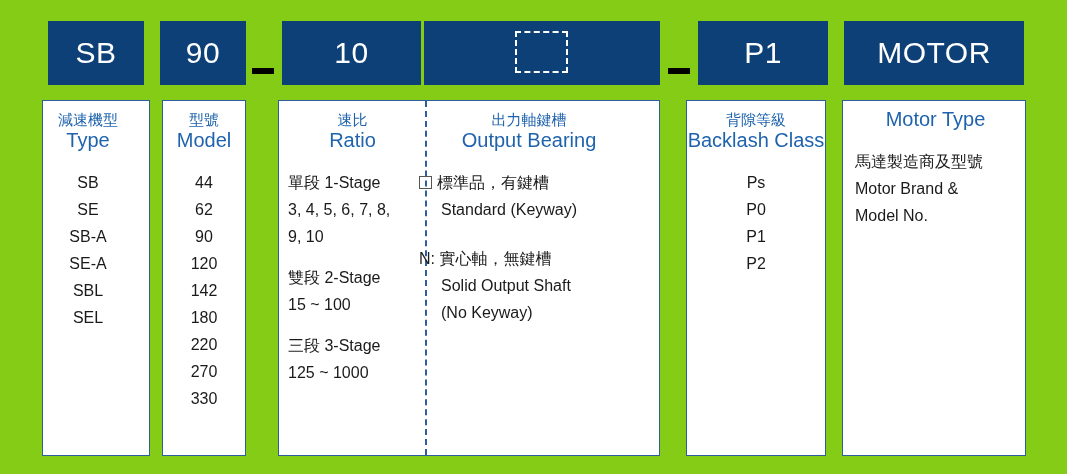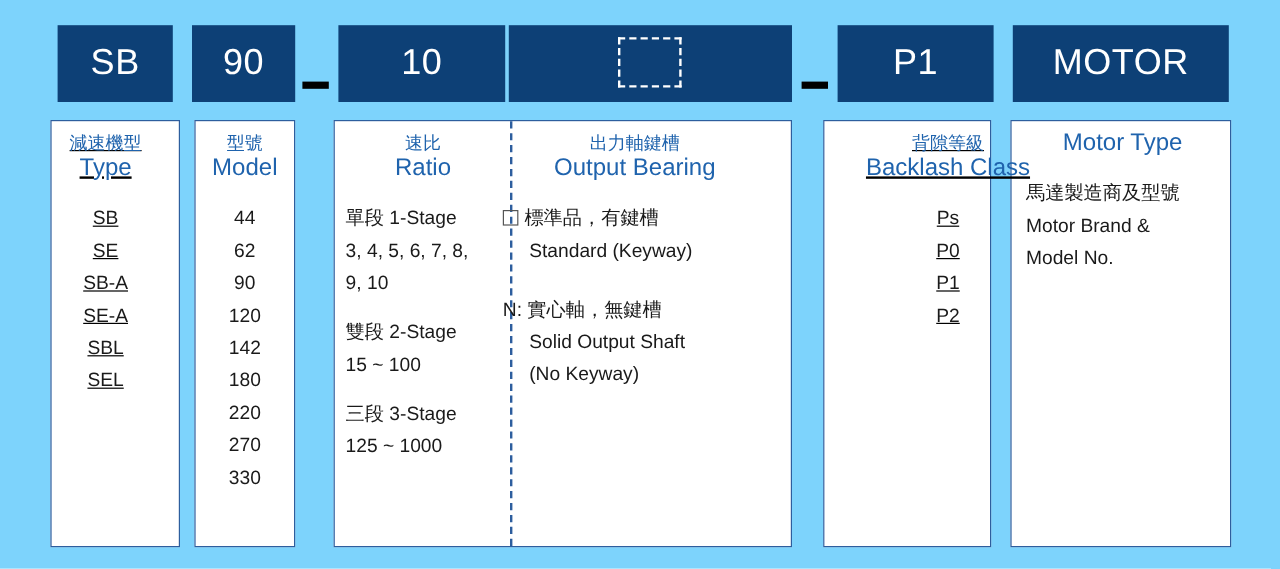--- a/index.html
+++ b/index.html
@@ -7,21 +7,21 @@
     padding: 0;
     background: #ffffff;
   }
   body {
     font-family: "Liberation Sans", "DejaVu Sans", sans-serif;
   }
   #page {
     position: relative;
     width: 1067px;
     height: 474px;
-    background: #7dd3fc;
+    background: #84cc16;
     overflow: hidden;
   }
 
   
   .code-row {
     position: absolute;
     left: 0;
     top: 21px;
     width: 1067px;
     height: 64px;
@@ -143,21 +143,21 @@
     <div class="code-box" style="left:844px; width:180px;">MOTOR</div>
   </div>
 
   <div class="desc-box" style="left:42px;  width:108px;"></div>
   <div class="desc-box" style="left:162px; width:84px;"></div>
   <div class="desc-box" style="left:278px; width:382px;"></div>
   <div class="split-line" style="left:425px;"></div>
   <div class="desc-box" style="left:686px; width:140px;"></div>
   <div class="desc-box" style="left:842px; width:184px;"></div>
 
-  <div class="col" style="left:42px; width:92px;text-decoration:underline;">
+  <div class="col" style="left:42px; width:92px;">
     <div class="col-head">
       <div class="cn">減速機型</div>
       <div class="en">Type</div>
     </div>
     <div class="col-body center">
       <div>SB</div>
       <div>SE</div>
       <div>SB-A</div>
       <div>SE-A</div>
       <div>SBL</div>
@@ -223,21 +223,21 @@
 
       <div class="group" style="margin-top:22px;">
         <div class="nowrap"><span>N:</span>&nbsp;<span>實心軸，無鍵槽</span></div>
         <div class="nowrap indent">Solid Output Shaft</div>
         <div class="nowrap indent">(No Keyway)</div>
       </div>
 
     </div>
   </div>
 
-  <div class="col" style="left:720px; width:140px;text-decoration:underline;">
+  <div class="col" style="left:686px; width:140px;">
     <div class="col-head">
       <div class="cn">背隙等級</div>
       <div class="en">Backlash Class</div>
     </div>
     <div class="col-body center">
       <div>Ps</div>
       <div>P0</div>
       <div>P1</div>
       <div>P2</div>
     </div>

